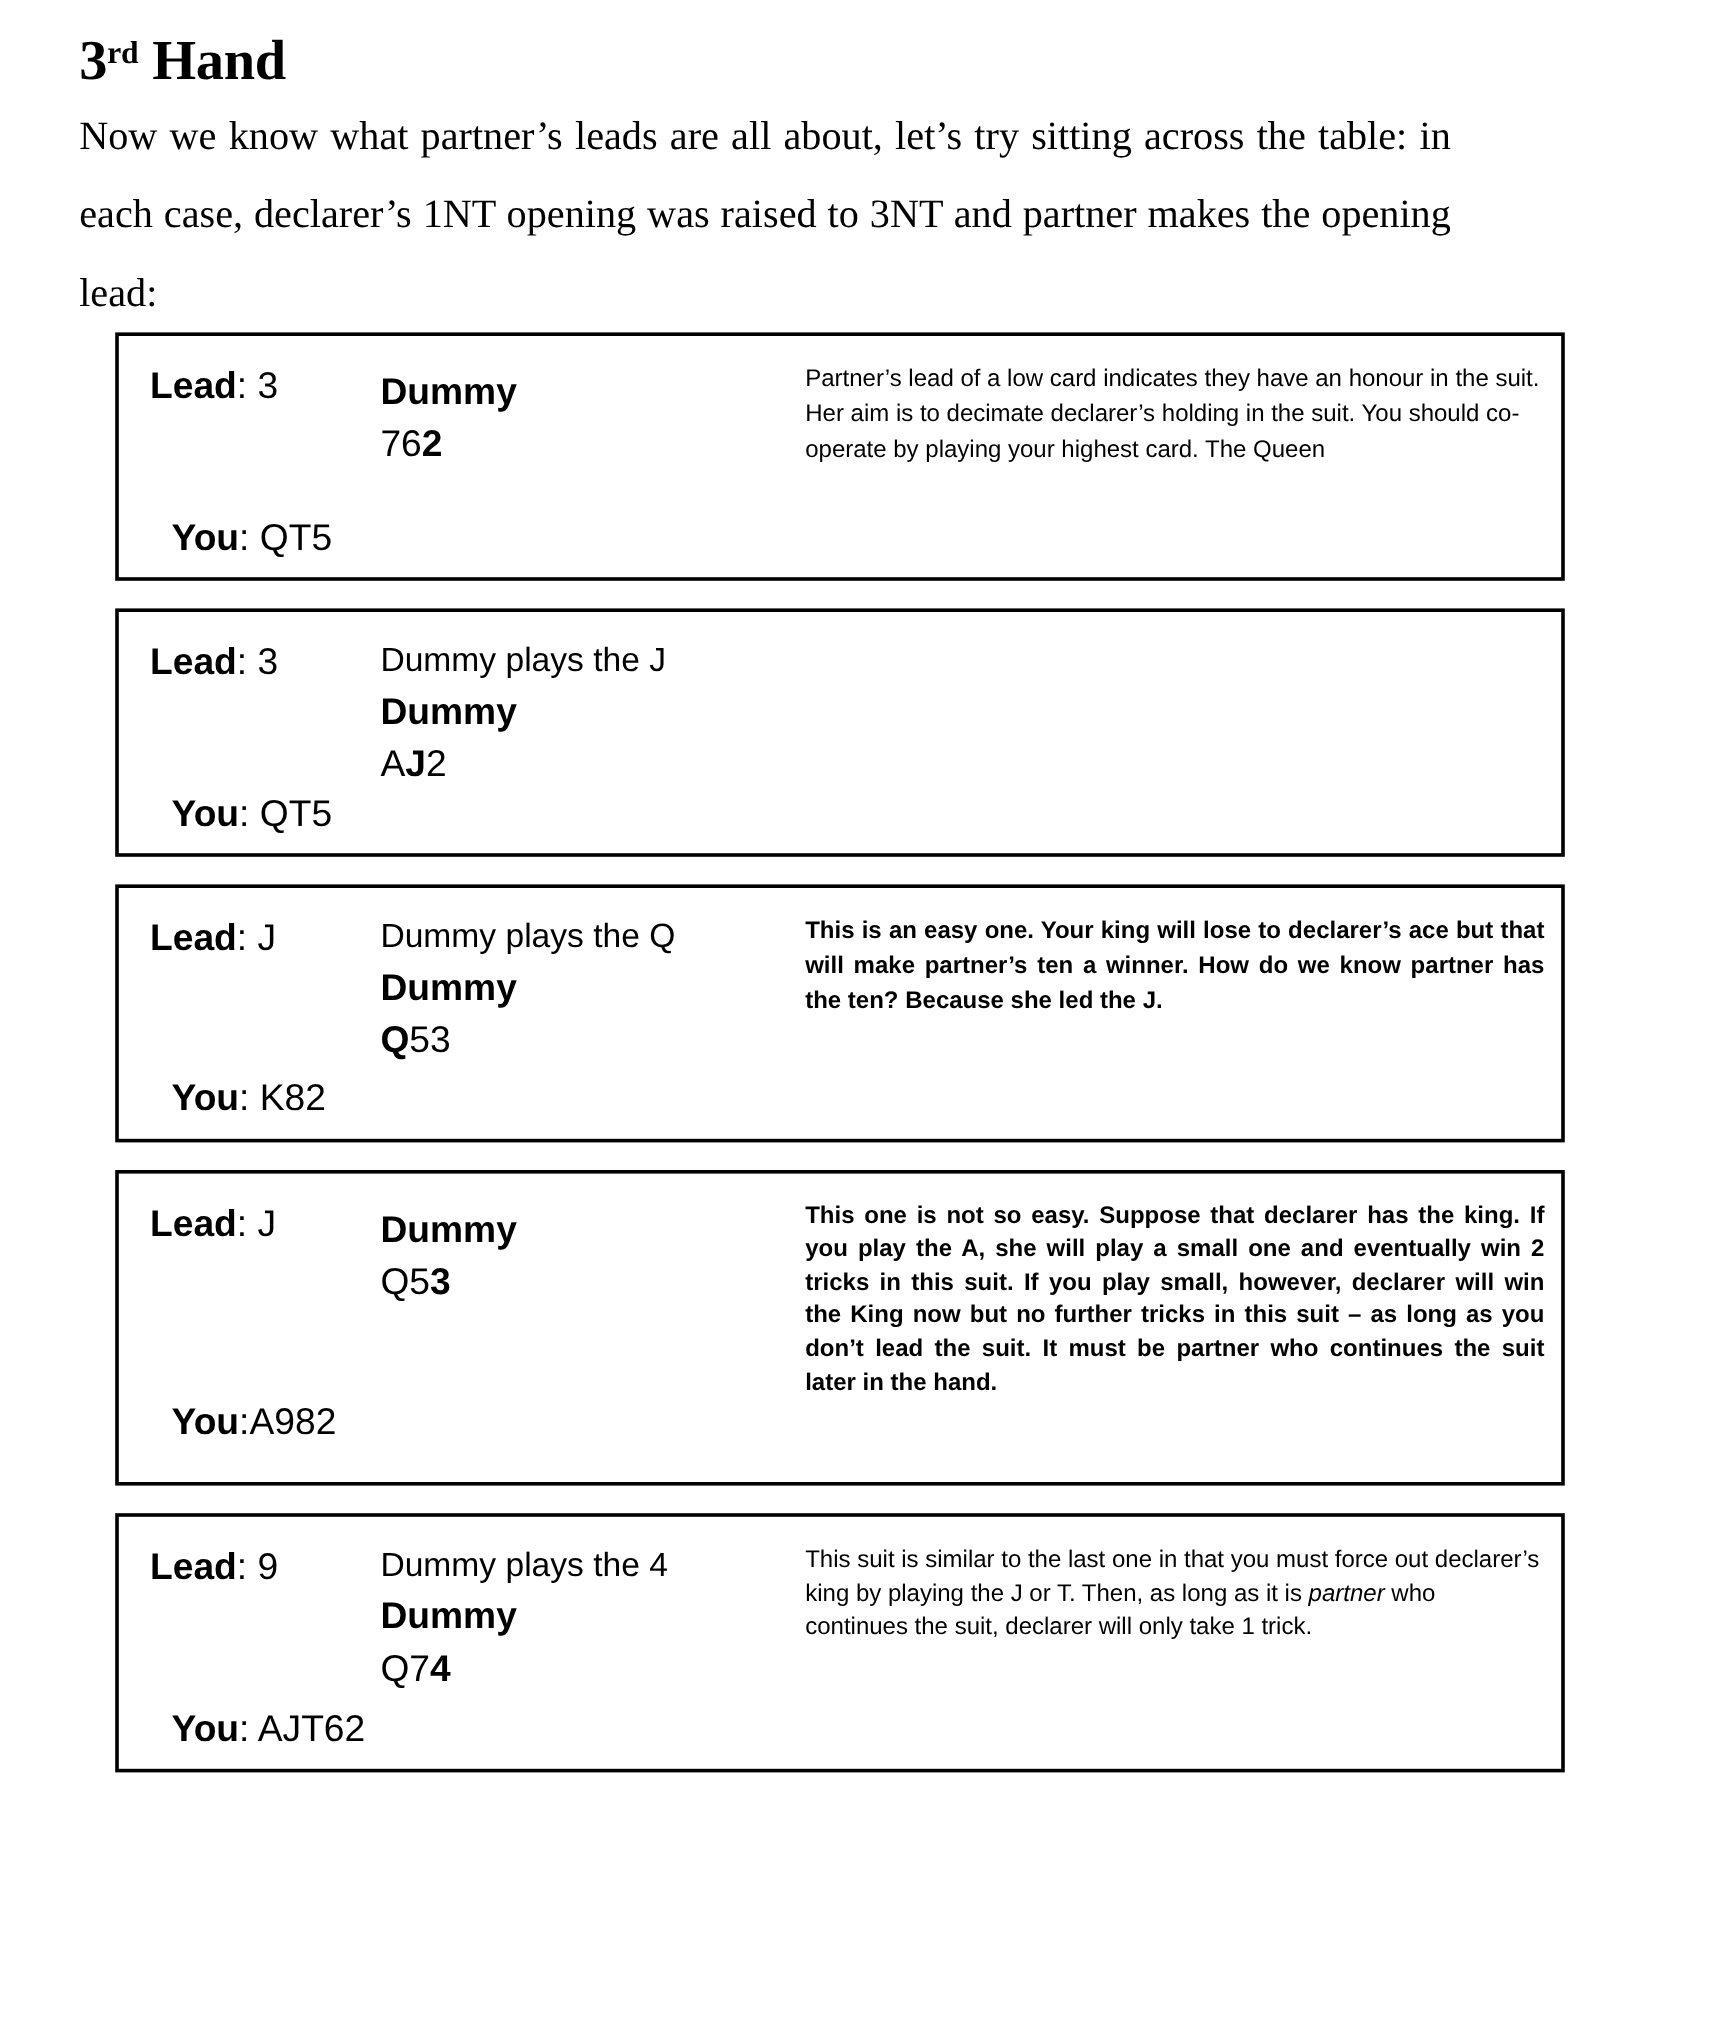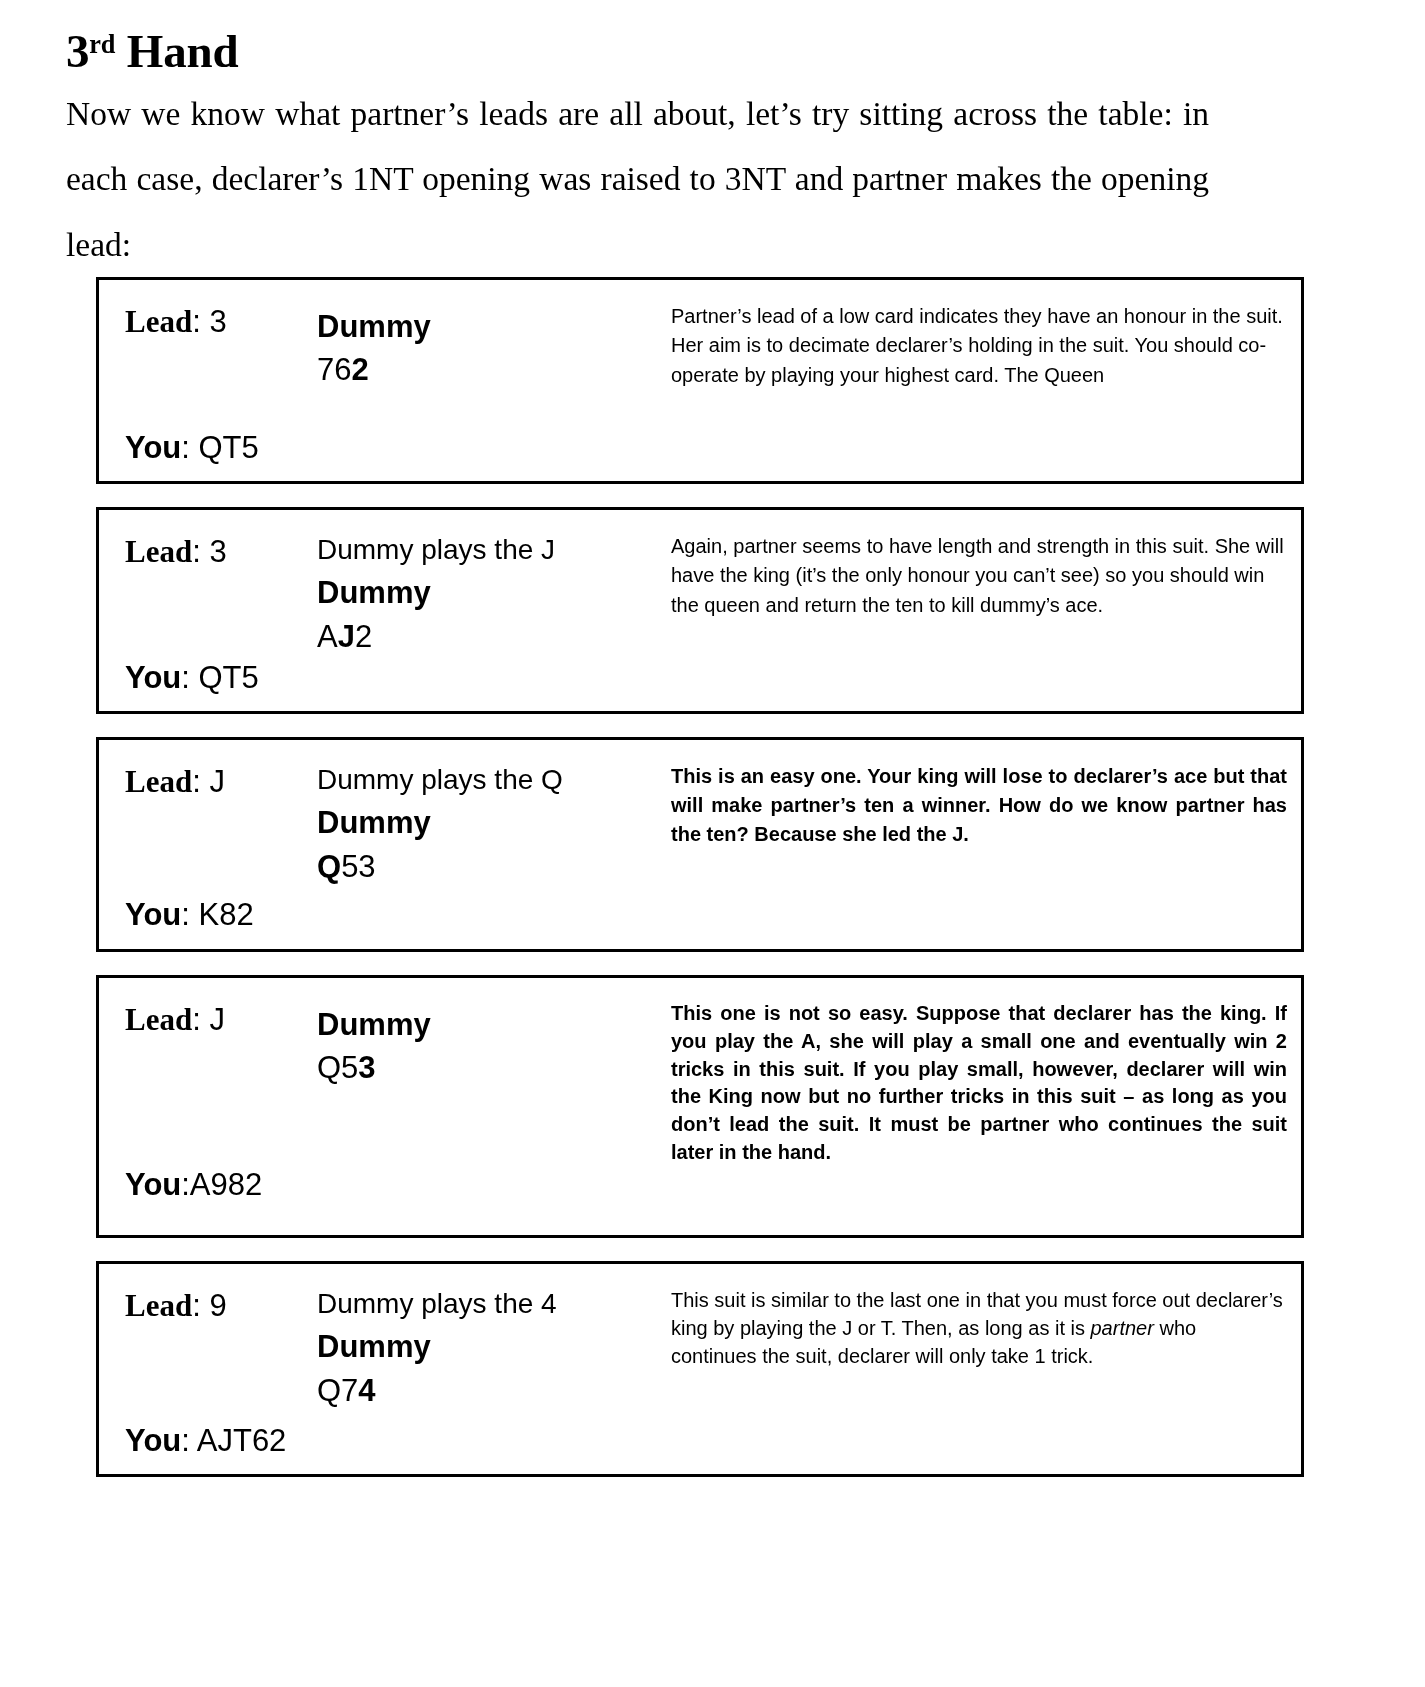--- a/index.html
+++ b/index.html
@@ -81,24 +81,24 @@
   .col-note {
     flex: 1 1 auto;
     padding: 22px 14px 0 0;
     box-sizing: border-box;
   }
   .lead-line {
     font-size: 31px;
     line-height: 1.28;
     white-space: nowrap;
   }
-  .lead-line .lbl { font-weight: bold; font-family: Liberation Serif, serif; }
+  .lead-line .lbl { font-weight: bold; }
   .you-line {
     position: absolute;
-    left: 26px;
+    left: 44px;
     font-size: 31px;
     line-height: 1.28;
     white-space: nowrap;
   }
   .you-line .lbl { font-weight: bold; }
   .plays {
     font-size: 28px;
     line-height: 1.3;
     white-space: nowrap;
   }
@@ -177,23 +177,20 @@
     <div class="box" id="box-2">
       <div class="box-inner">
         <div class="col-lead">
           <div class="lead-line"><span class="lbl">Lead</span><span>: 3</span></div>
         </div>
         <div class="col-dummy">
           <div class="plays">Dummy plays the J</div>
           <div class="dummy-word">Dummy</div>
           <div class="holding"><span>A</span><b>J</b><span>2</span></div>
         </div>
-        <div class="col-note">
-          <div class="note"><span>Again, partner seems to have length and strength in this suit.  She will have the king (it’s the only honour you can’t see) so you should win the queen and return the ten to kill dummy’s ace.</span><i></i><span></span></div>
-        </div>
       </div>
       <div class="you-line"><span class="lbl">You</span><span>:  QT5</span></div>
     </div>
 
     <div class="box" id="box-3">
       <div class="box-inner">
         <div class="col-lead">
           <div class="lead-line"><span class="lbl">Lead</span><span>: J</span></div>
         </div>
         <div class="col-dummy">

